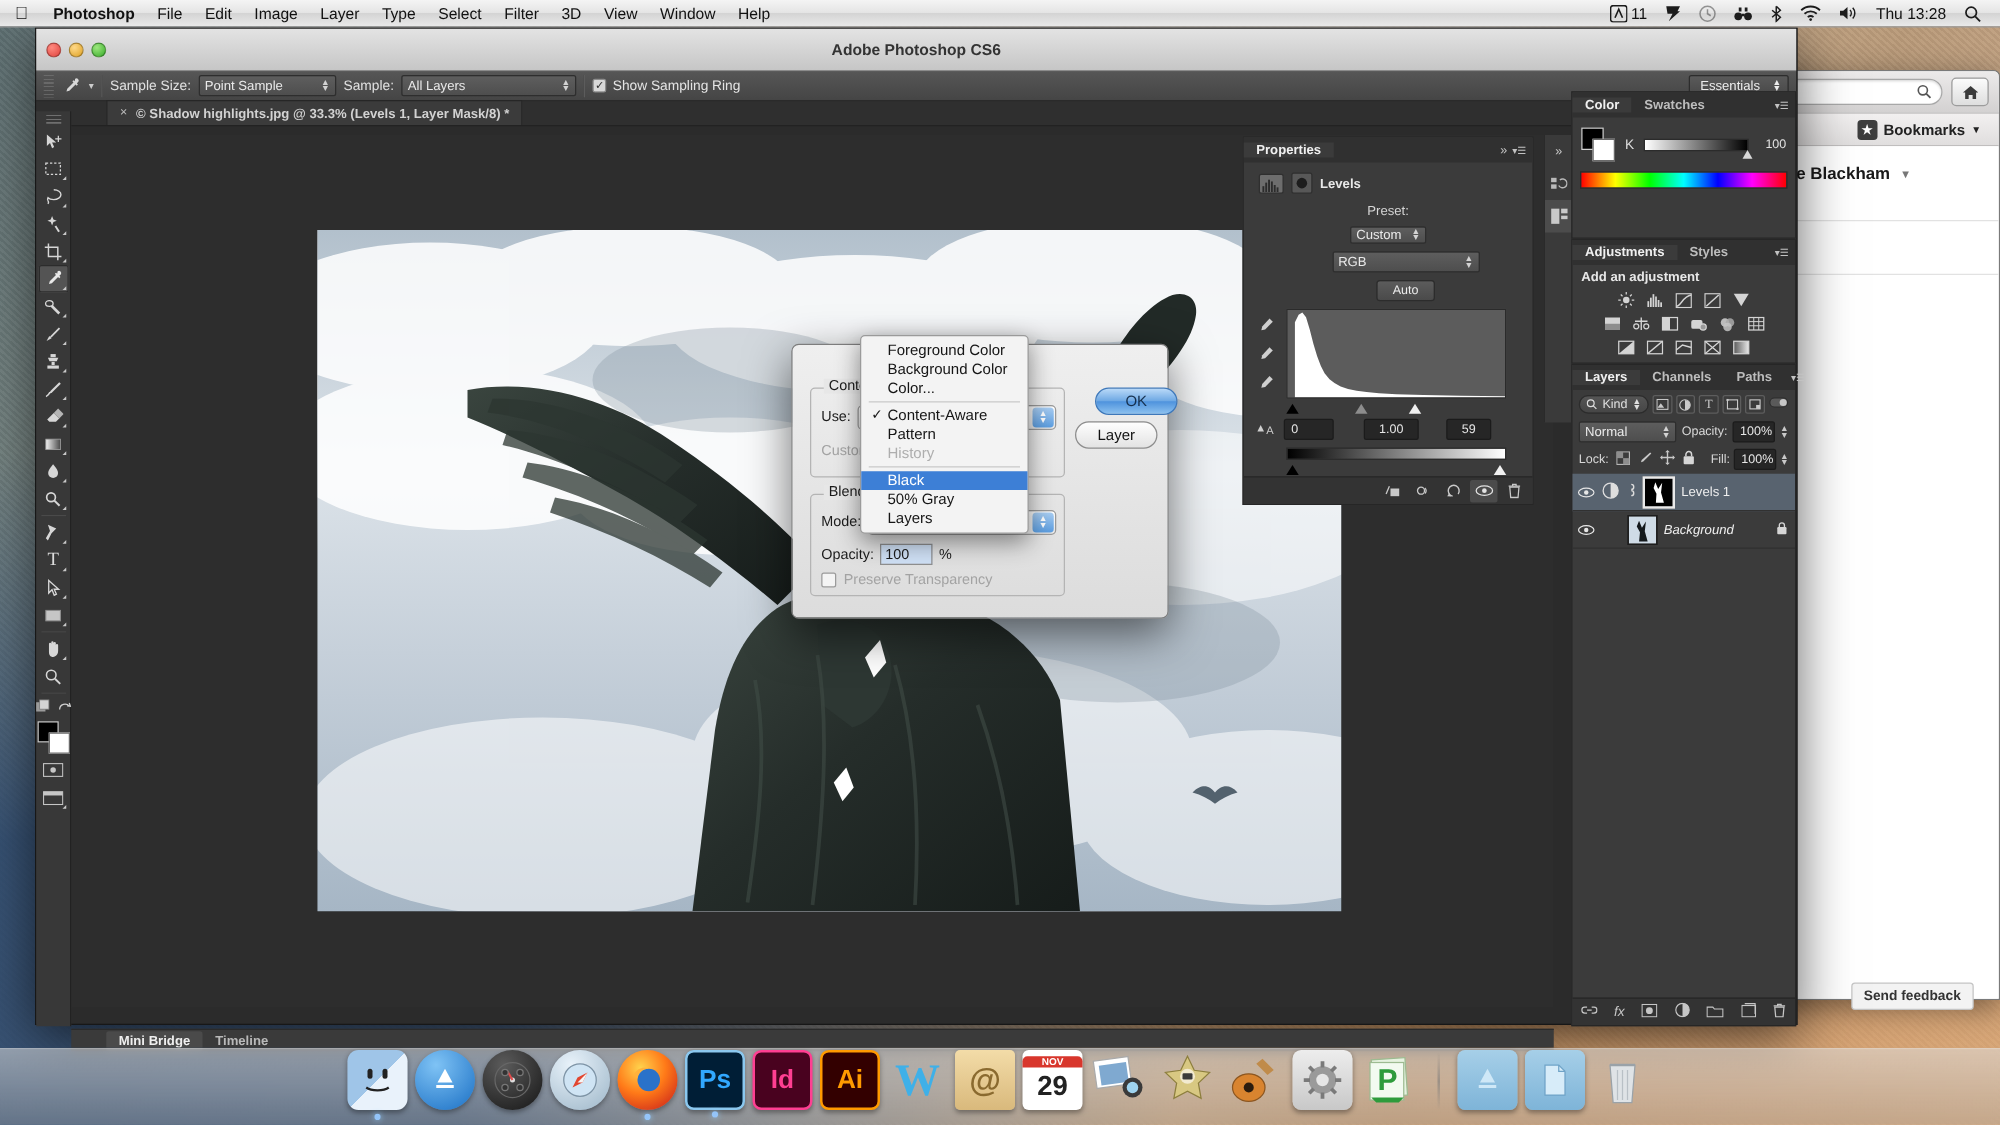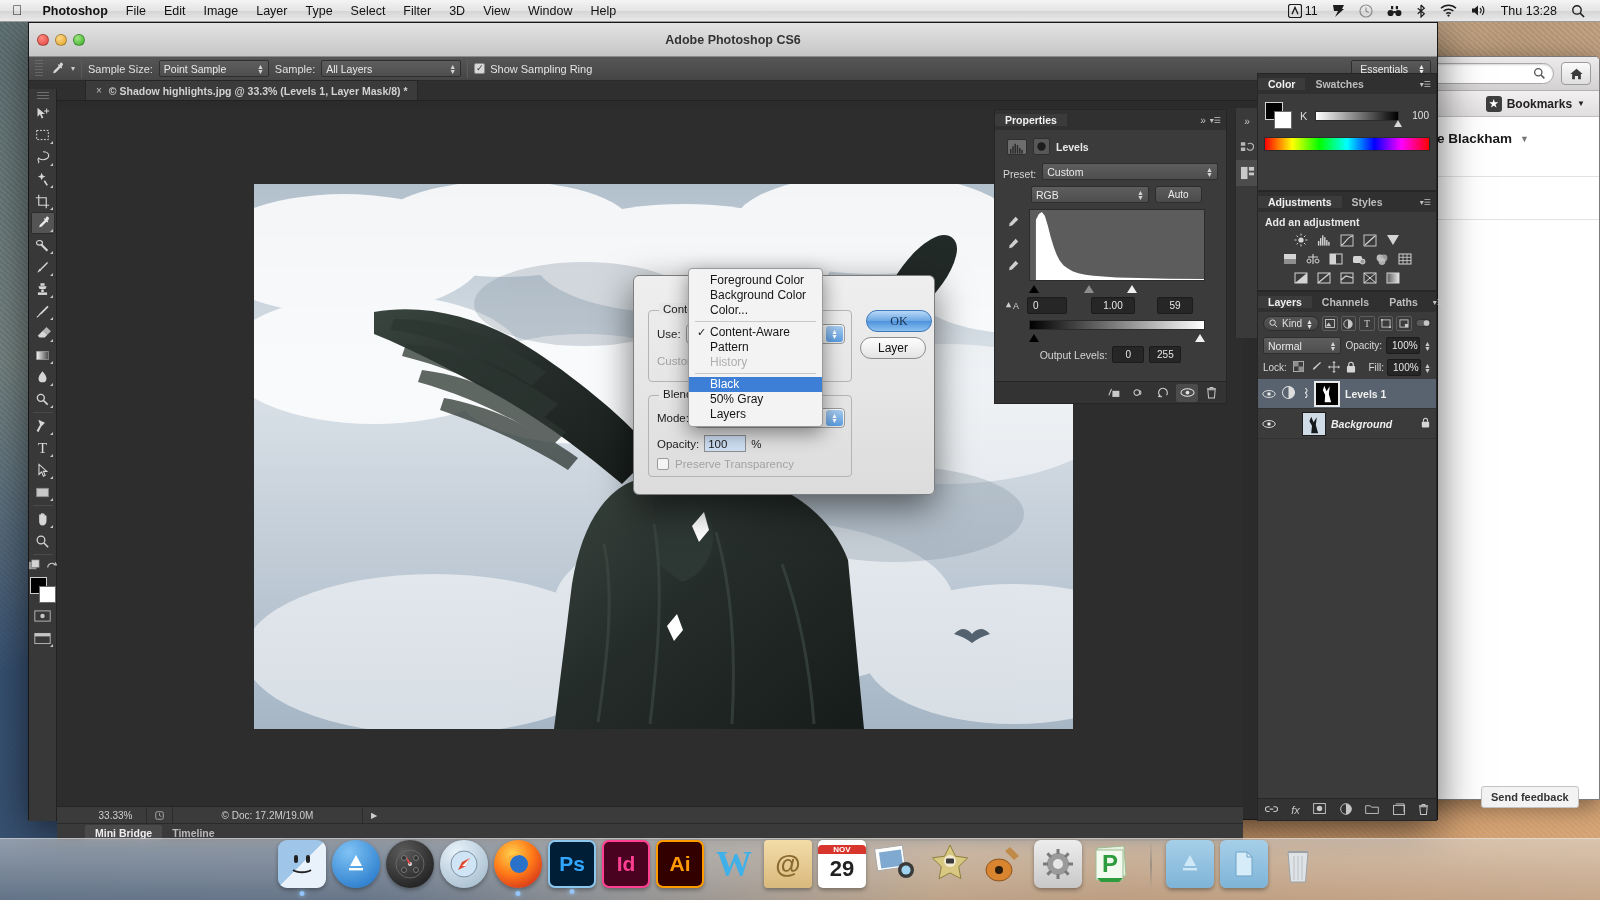--- a/index.html
+++ b/index.html
@@ -209,21 +209,21 @@
   .pnl-tabs{ height:20px;background:#303030;display:flex;align-items:center;}
   .pnl-tab{ padding:0 10px;display:flex;align-items:center;font-size:10.5px;color:#bdbdbd;font-weight:bold;}
   .pnl-tab.active{ background:#3b3b3b;color:#f0f0f0;}
   .pnl-menu{ margin-left:auto;display:flex;align-items:center;padding:0 5px;color:#c2c2c2;font-size:10px;gap:4px;}
   .pnl-body{ padding:6px 8px; color:#d5d5d5; font-size:10.5px;}
   .lv-head{ display:flex;align-items:center;gap:6px;margin:2px 0 8px 4px;}
   .lv-icon{width:20px;height:16px;background:#6d6d6d;border:1px solid #2f2f2f;border-radius:2px;
     display:flex;align-items:flex-end;justify-content:center;overflow:hidden;}
   .lv-mask{width:17px;height:17px;background:#585858;border:1px solid #2f2f2f;border-radius:2px;
     display:flex;align-items:center;justify-content:center;}
-  .row{ display:flex;align-items:flex-end;gap:6px;margin-bottom:6px;}
+  .row{ display:flex;align-items:center;gap:6px;margin-bottom:6px;flex-direction:column;}
   .ps-field{
     background:#262626;border:1px solid #1b1b1b;color:#e6e6e6;font-size:10px;
     padding:2px 5px;border-radius:2px;text-align:left;
   }
   .auto-btn{
     background:linear-gradient(to bottom,#5c5c5c,#4a4a4a);border:1px solid #2c2c2c;border-radius:3px;
     color:#ededed;font-size:10px;padding:2px 12px;
   }
   #histogram{
     position:relative;width:176px;height:72px;background:#5c5c5c;border:1px solid #2b2b2b;
@@ -261,21 +261,21 @@
   #panel-layers{
     position:absolute;right:0;top:268px;width:180px;height:530px;background:#3b3b3b;border:1px solid #262626;
   }
   .lay-filter{display:flex;align-items:center;gap:3px;padding:4px 5px;}
   .kind-box{background:linear-gradient(to bottom,#555,#464646);border:1px solid #2c2c2c;border-radius:9px;
     padding:1px 5px;display:flex;align-items:center;gap:4px;color:#e0e0e0;font-size:10px;}
   .fico{width:16px;height:15px;border:1px solid #5d5d5d;border-radius:2px;display:flex;align-items:center;
     justify-content:center;color:#c9c9c9;font-size:9px;}
   .lay-mode{display:flex;align-items:center;gap:4px;padding:2px 5px;font-size:10px;color:#d8d8d8;}
   .lay-lock{display:flex;align-items:center;gap:6px;padding:3px 5px;font-size:10px;color:#d8d8d8;}
-  .layer-row{display:flex;align-items:center;height:30px;padding:0 4px;gap:5px;border-bottom:1px solid #313131;font-weight:bold;}
+  .layer-row{display:flex;align-items:center;height:30px;padding:0 4px;gap:5px;border-bottom:1px solid #313131;}
   .layer-row.sel{background:#58636f;}
   .eye{width:14px;display:flex;align-items:center;justify-content:center;color:#d9d9d9;}
   .thumb{width:24px;height:24px;border:1px solid #1d1d1d;overflow:hidden;background:#222;}
   .lay-name{font-size:10.5px;color:#efefef;}
   .lay-name.ital{font-style:italic;}
   #layers-footer{
     position:absolute;left:0;right:0;bottom:0;height:22px;background:#333;border-top:1px solid #262626;
     display:flex;align-items:center;justify-content:space-around;color:#c6c6c6;
   }
 
@@ -674,32 +674,20 @@
         <path d="M462 268 l10 -12 6 16 -8 10 z" fill="#ffffff"></path>
         <path d="M438 342 l12 -14 5 18 -10 12 z" fill="#ffffff"></path>
         <path d="M413 442 l10 -12 6 16 -9 11 z" fill="#ffffff"></path>
         <path d="M565 272 l6 -8 4 10 -6 7 z" fill="#ffffff"></path>
 
         <path d="M700 450 c8 -8 14 -5 18 0 c4 -5 11 -8 18 0 c-7 2 -13 5 -18 9 c-5 -4 -11 -7 -18 -9 z" fill="#53626e"></path>
       </svg>
     </div>
   </div>
 
-  <div id="ps-status">
-    <div class="st-cell" style="width:28px;border-right:none;"></div>
-    <div class="st-cell" style="width:62px;justify-content:center;">33.33%</div>
-    <div class="st-cell" style="width:26px;justify-content:center;">
-      <svg width="11" height="11" viewBox="0 0 12 12">
-          <rect x="1" y="1" width="10" height="10" rx="2" fill="none" stroke="#c6c6c6"></rect>
-          <path d="M6 3v3l2.5 1.5" stroke="#c6c6c6" stroke-width="1" fill="none"></path>
-        </svg>
-    </div>
-    <div class="st-cell" style="width:190px;justify-content:center;">© Doc: 17.2M/19.0M</div>
-    <div class="st-cell" style="width:22px;justify-content:center;border-right:none;font-size:8px;">▶</div>
-  </div>
 
   <div id="ps-bottomtabs">
     <div class="btab active">Mini Bridge</div>
     <div class="btab">Timeline</div>
   </div>
 
   <div id="dock-collapsed">
     <div class="cbtn">
         <span style="color:#c7c7c7;font-size:10px;">»</span>
       </div>
@@ -1192,21 +1180,21 @@
       <span>Opacity:</span>
       <span class="txtfield sel">100</span>
       <span>%</span>
     </div>
     <div style="position:absolute;left:8px;top:62px;display:flex;align-items:center;gap:6px;">
       <span class="cb"></span>
       <span class="dim">Preserve Transparency</span>
     </div>
   </div>
 
-  <div class="aqua-btn default" style="position:absolute;left:232px;top:34px;font-family:Liberation Serif, serif;">OK</div>
+  <div class="aqua-btn default" style="position:absolute;left:242px;top:34px;">OK</div>
   <div class="aqua-btn" style="position:absolute;left:226px;top:61px;">Layer</div>
 </div>
 
 <div id="fill-popup">
   <div class="mi">
       <span class="ck"></span>
       <span>Foreground Color</span>
     </div>
   <div class="mi">
       <span class="ck"></span>

